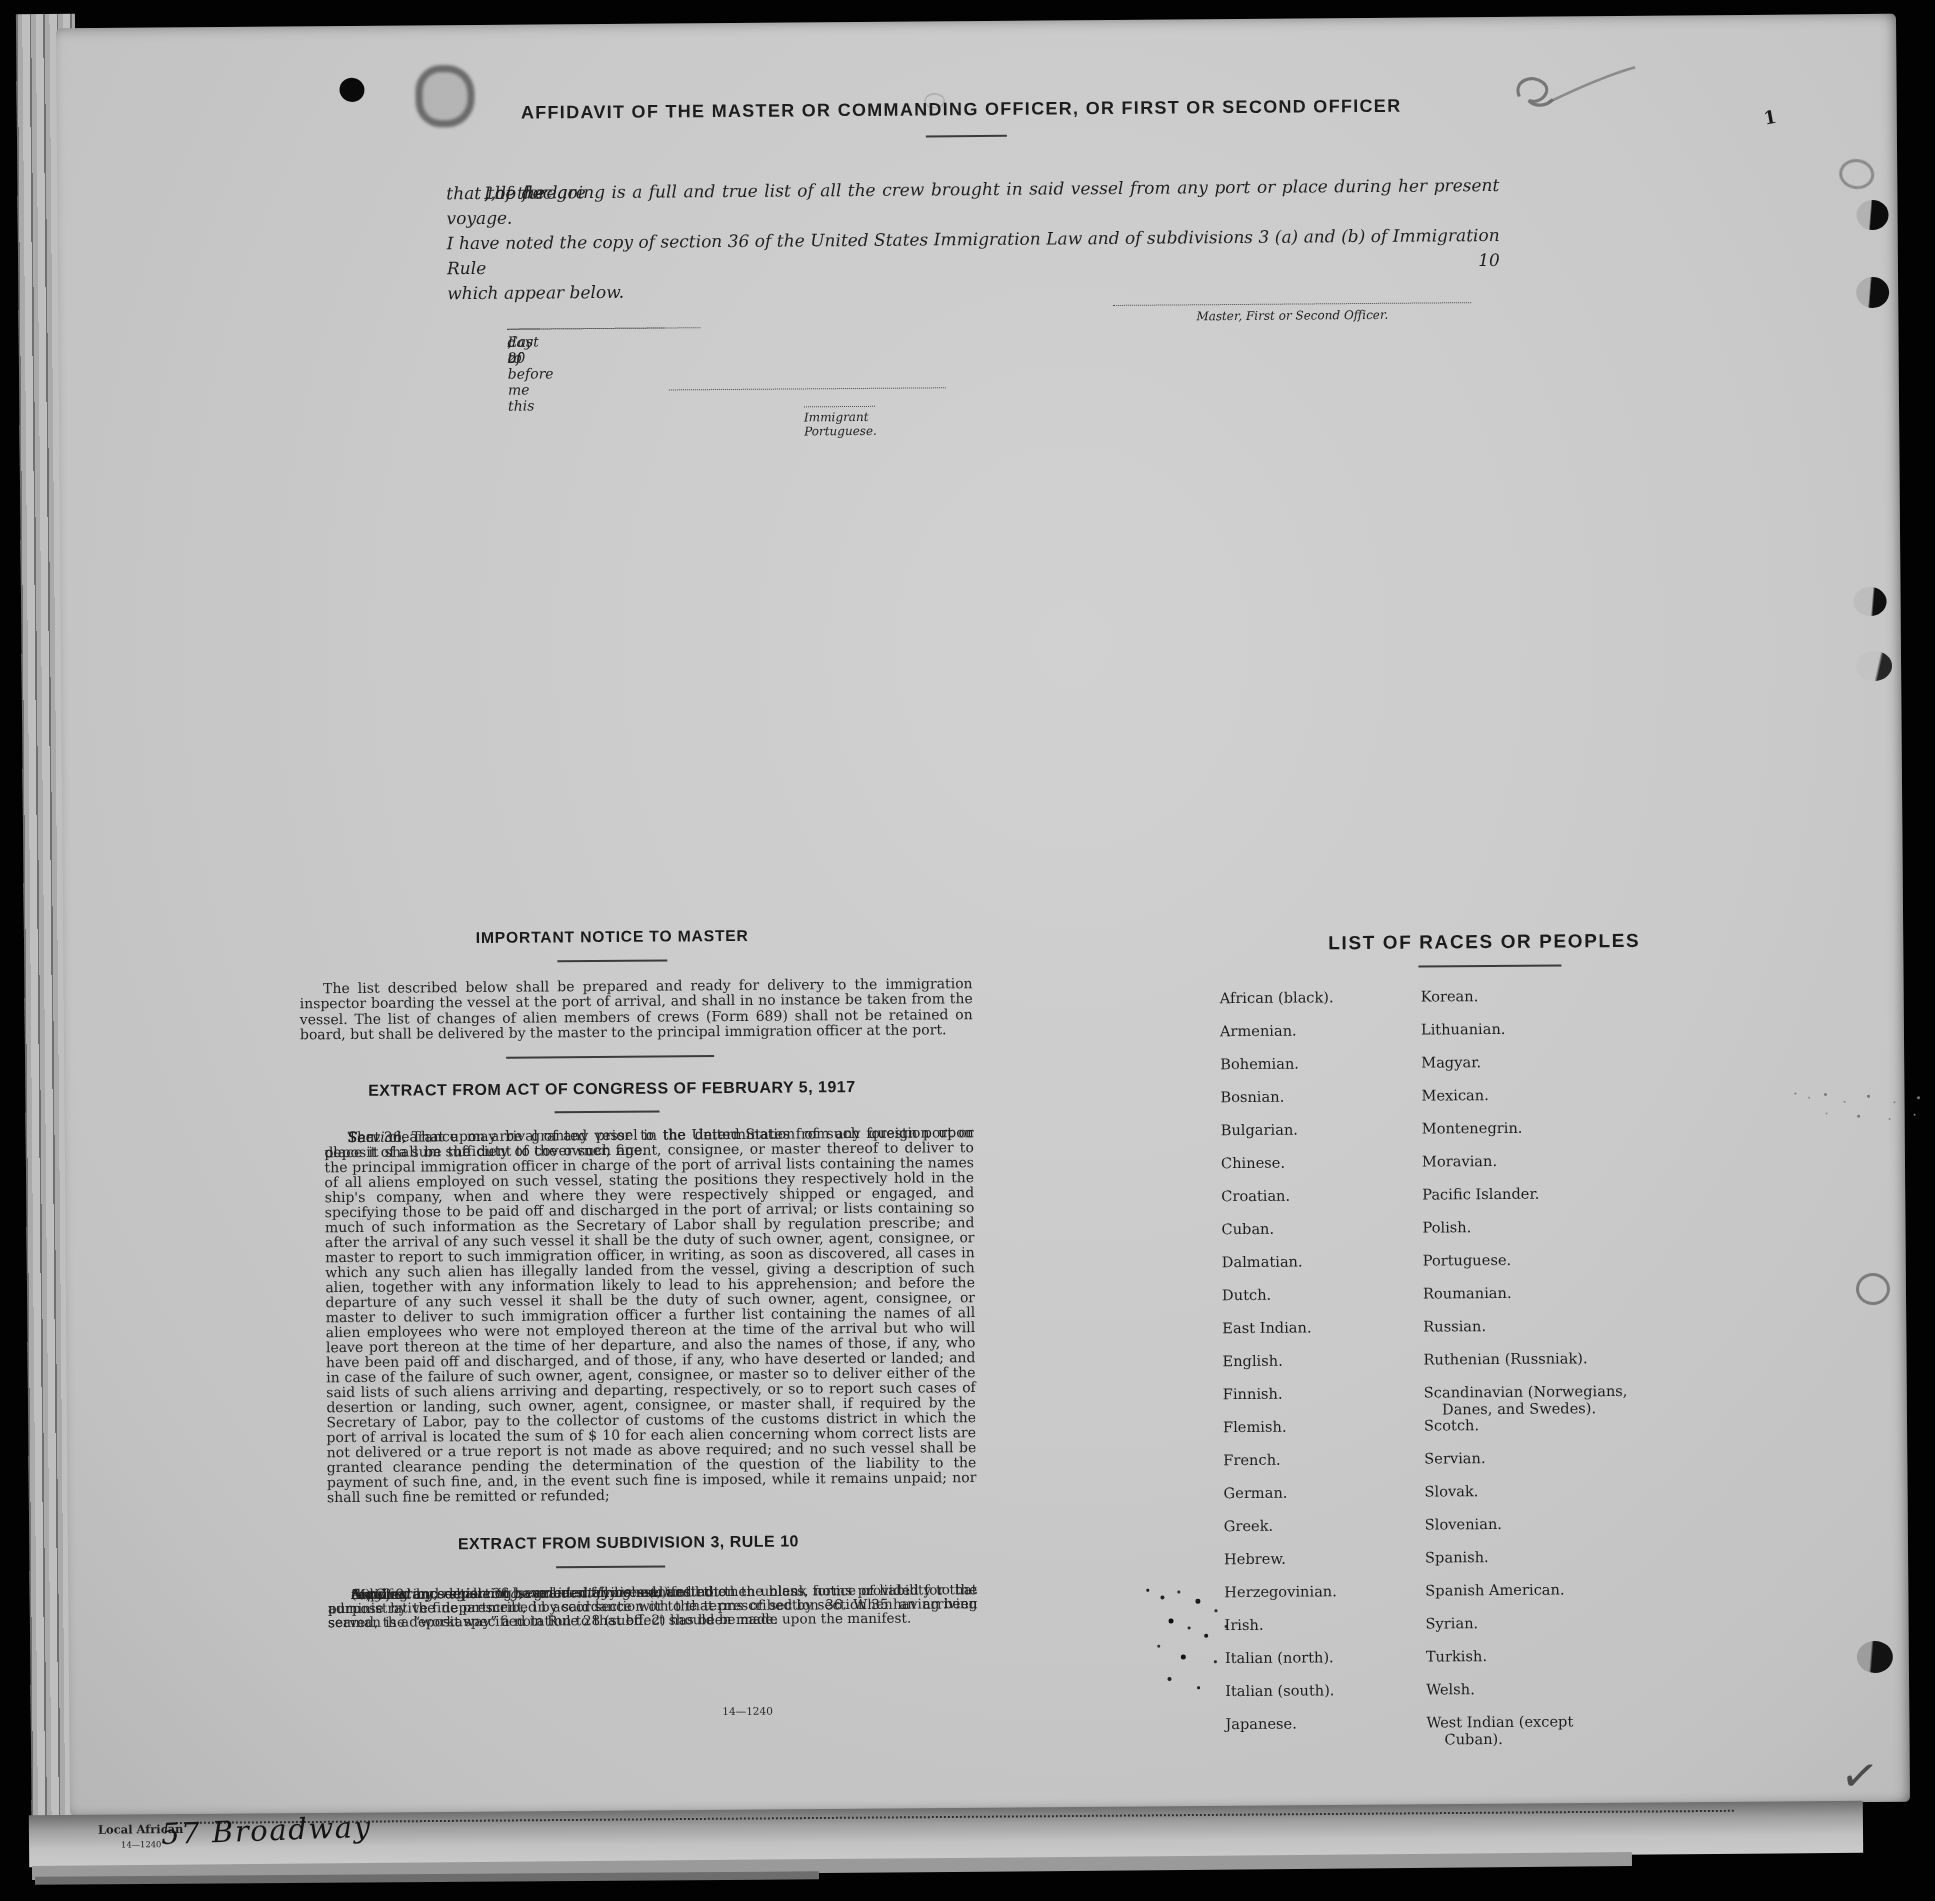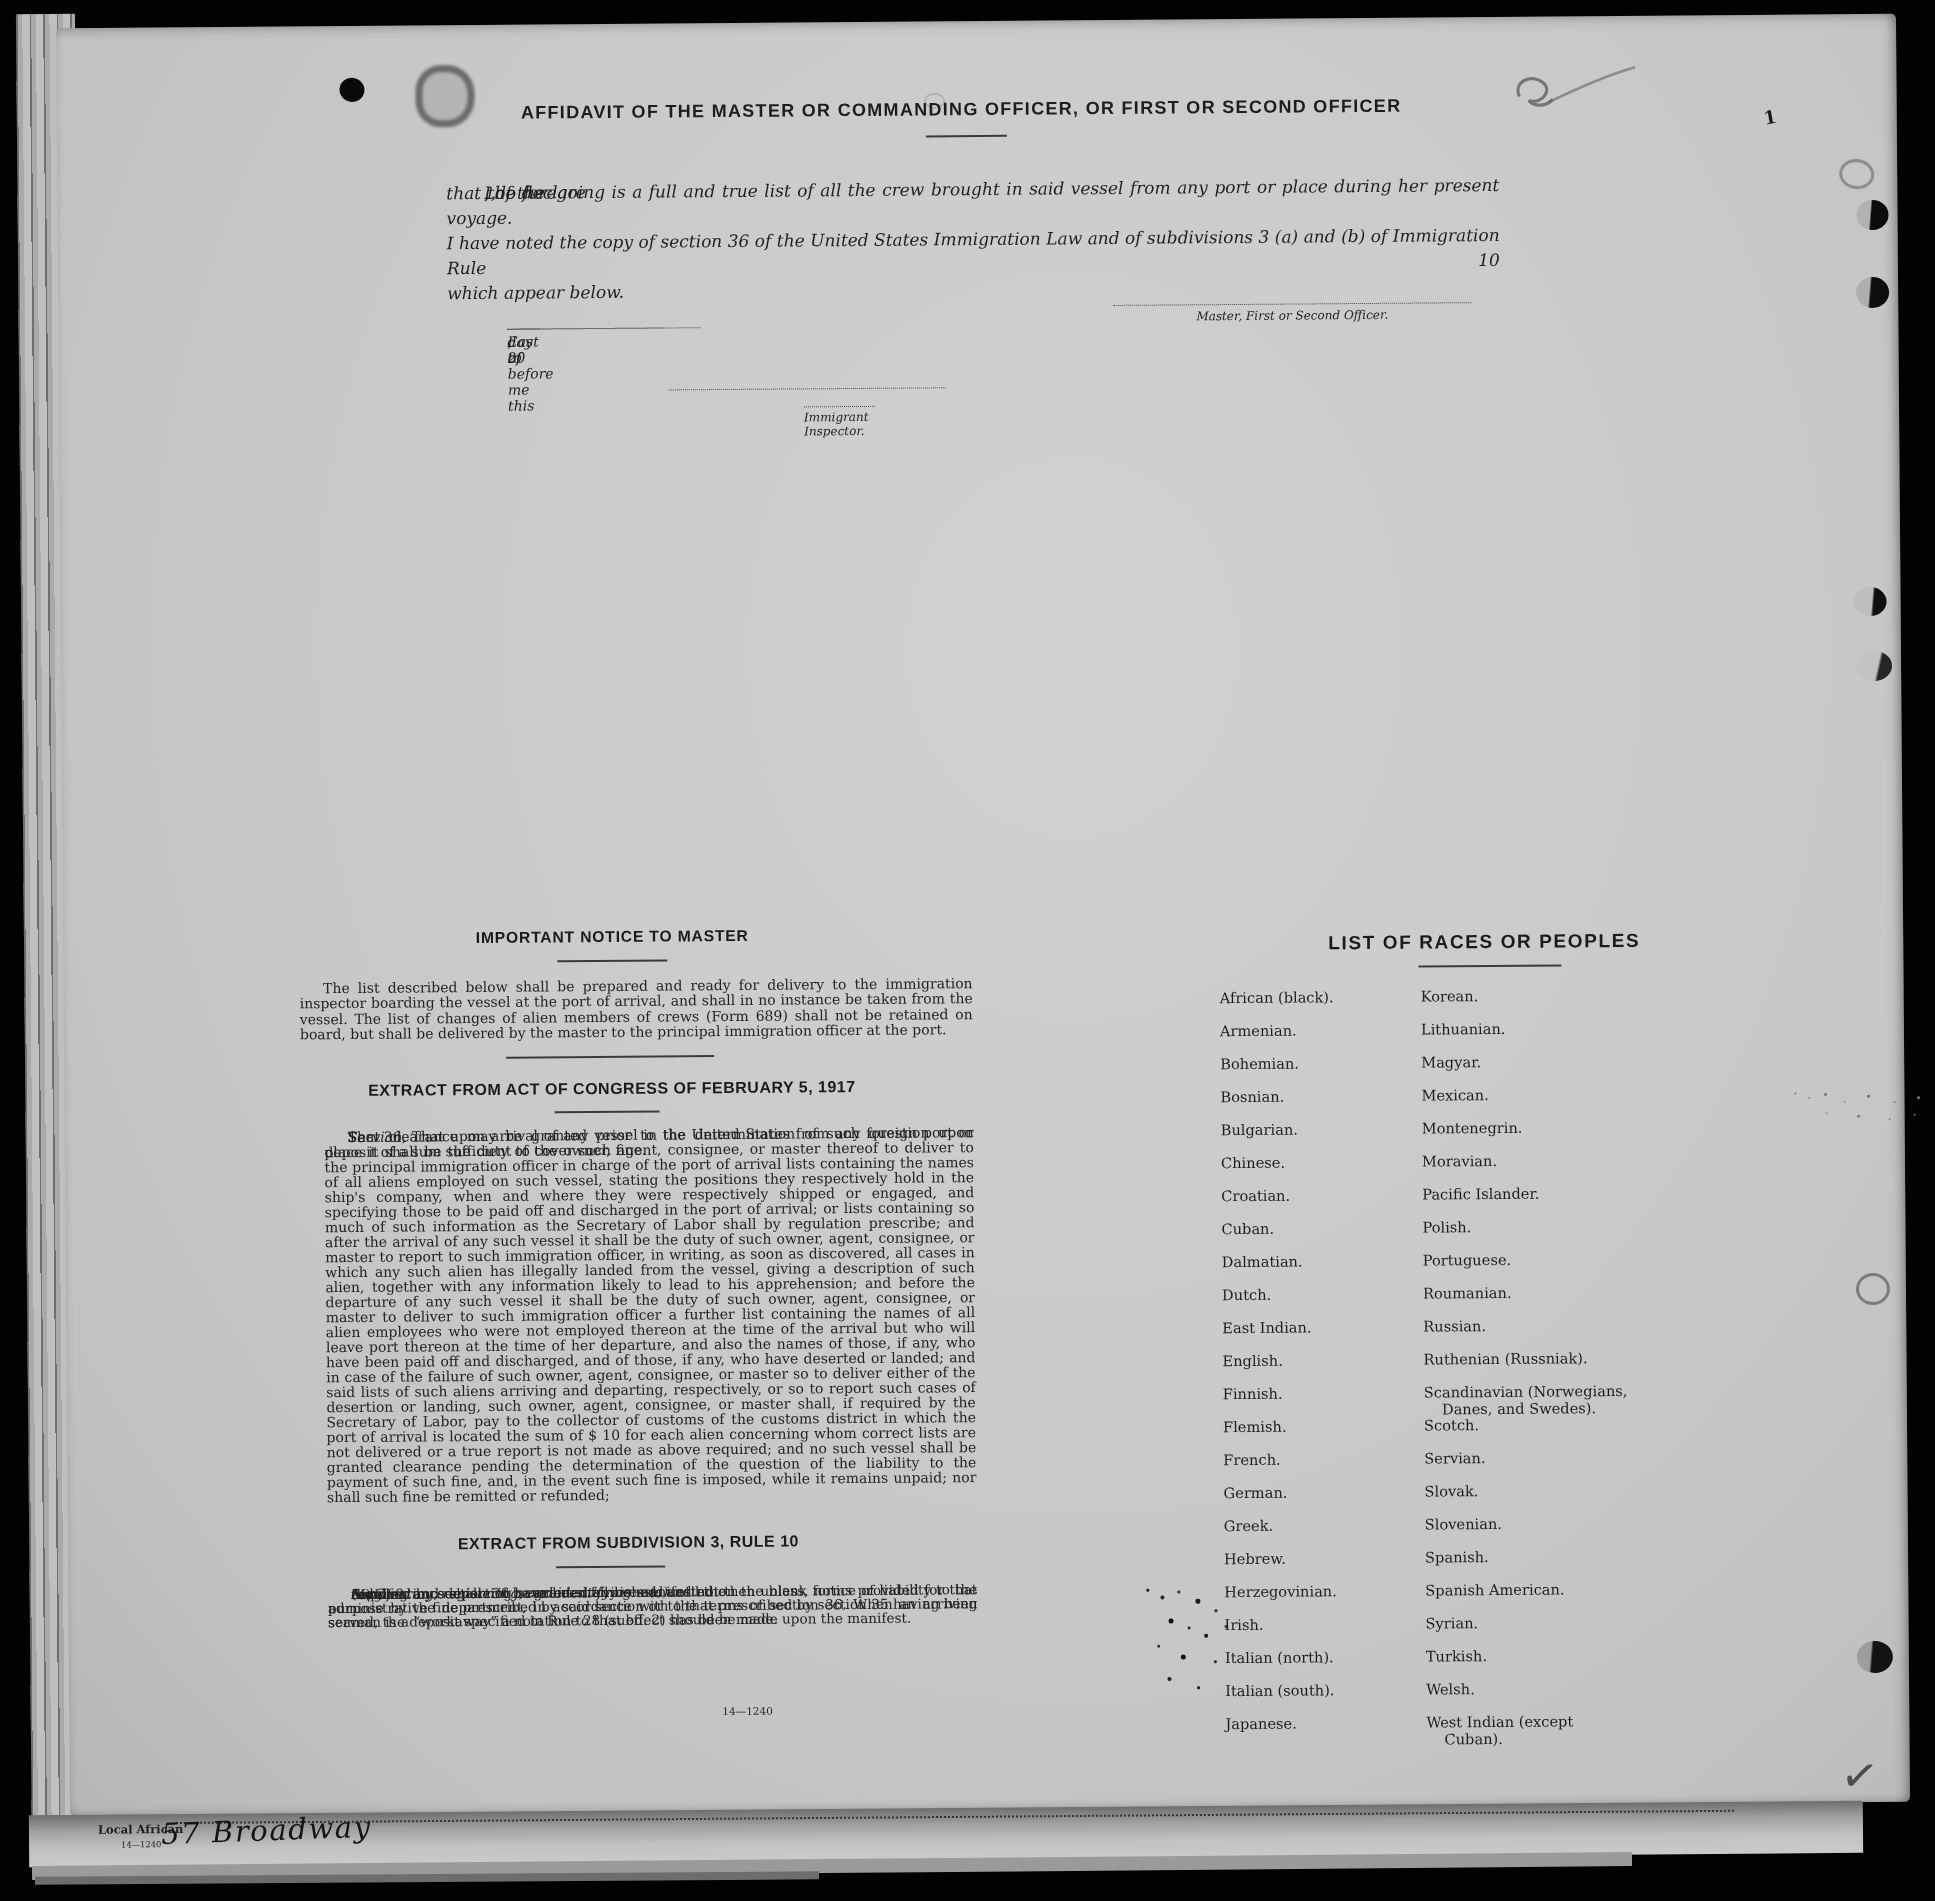--- a/index.html
+++ b/index.html
@@ -182,21 +182,21 @@
       <span class="dl sd1"></span>
       <span>day of</span>
       <span class="dl sd2"></span>
       <span>, 20</span>
       <span class="dl sd3"></span>
     </div>
 
     <div class="dl sig-line"></div>
     <div class="inspector-row">
       <span class="dl"></span>
-      <span>Immigrant Inspector.</span>
+      <span>Immigrant Portuguese.</span>
     </div>
 
     <div class="h-notice sans">IMPORTANT NOTICE TO MASTER</div>
     <div class="rule r-notice"></div>
     <div class="p-notice">The list described below shall be prepared and ready for delivery to the immigration inspector boarding the vessel at the port of arrival, and shall in no instance be taken from the vessel. The list of changes of alien members of crews (Form 689) shall not be retained on board, but shall be delivered by the master to the principal immigration officer at the port.</div>
 
     <div class="rule r-sep"></div>
 
     <div class="h-act sans">EXTRACT FROM ACT OF CONGRESS OF FEBRUARY 5, 1917</div>
     <div class="rule r-act"></div>

